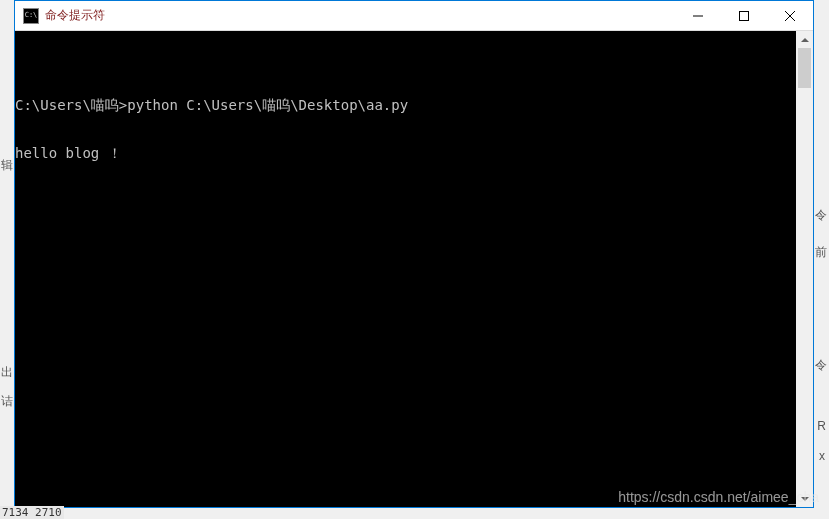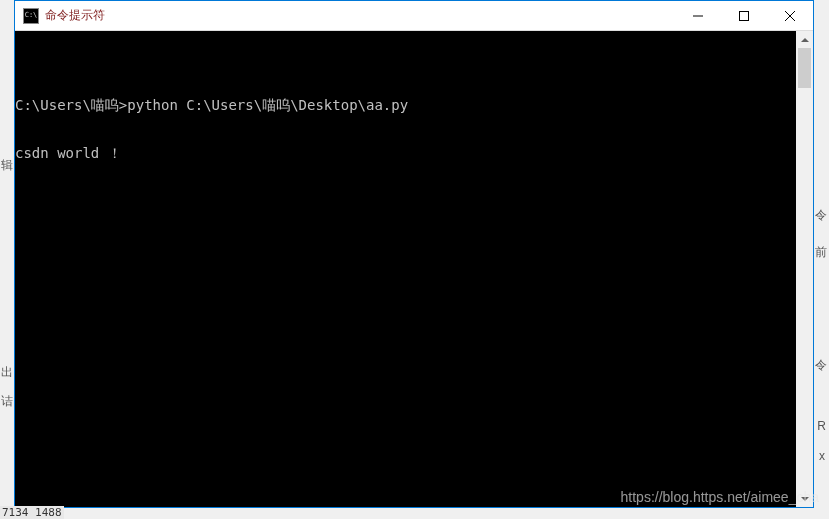--- a/index.html
+++ b/index.html
@@ -189,36 +189,36 @@
             <line x1="10" y1="0" x2="0" y2="10" stroke="#000" stroke-width="1"></line>
           </svg>
       </div>
     </div>
   </div>
 
   <div class="terminal-area">
     <div class="terminal-content">
       <div class="terminal-line"></div>
       <div class="terminal-line">C:\Users\喵呜&gt;python C:\Users\喵呜\Desktop\aa.py</div>
-      <div class="terminal-line">csdn world ！</div>
+      <div class="terminal-line">hello blog ！</div>
       <div class="terminal-line"></div>
     </div>
     <div class="scrollbar">
       <div class="scrollbar-button up">
         <svg width="8" height="4" viewBox="0 0 8 4">
             <polygon points="4,0 8,4 0,4" fill="#606060"></polygon>
           </svg>
       </div>
       <div class="scrollbar-track">
         <div class="scrollbar-thumb"></div>
       </div>
       <div class="scrollbar-button down">
         <svg width="8" height="4" viewBox="0 0 8 4">
             <polygon points="4,4 8,0 0,0" fill="#606060"></polygon>
           </svg>
       </div>
     </div>
   </div>
 </div>
 
-<div class="watermark">https://blog.https.net/aimee_cha</div>
-
-<div class="bottom-status">7134 1488</div>
+<div class="watermark">https://csdn.csdn.net/aimee_cha</div>
+
+<div class="bottom-status">7134 2710</div>
 
 </body></html>

